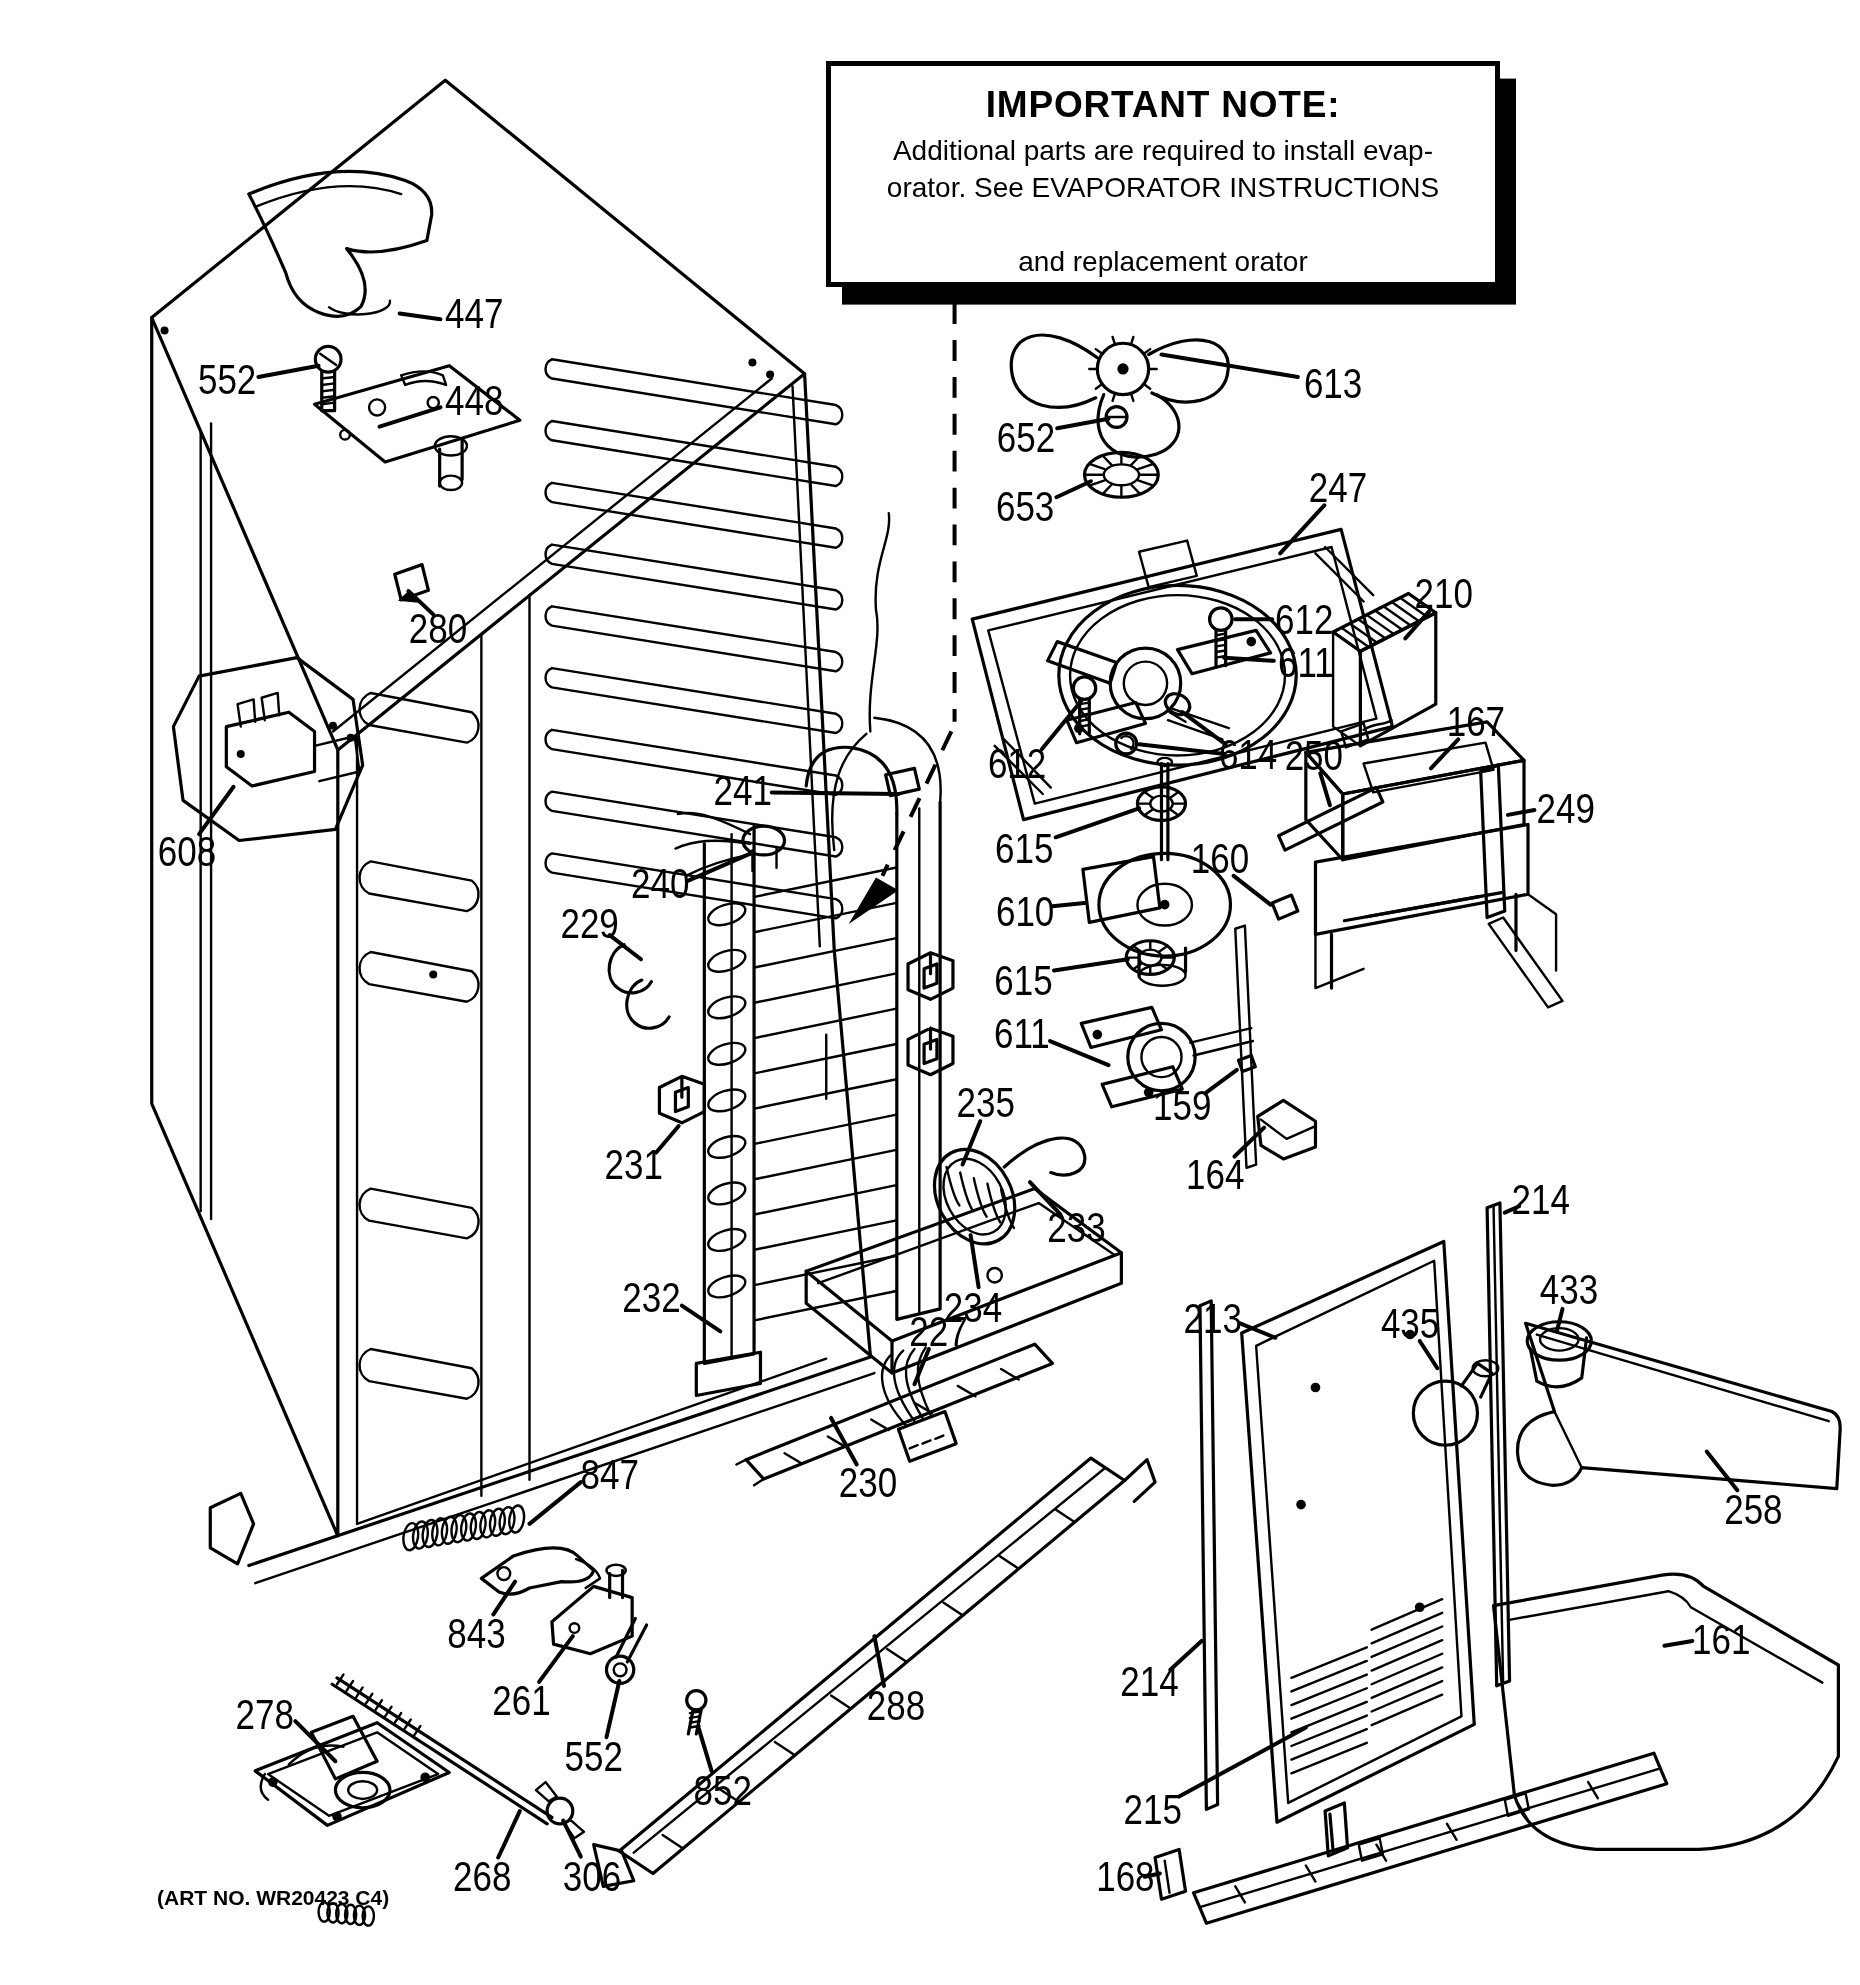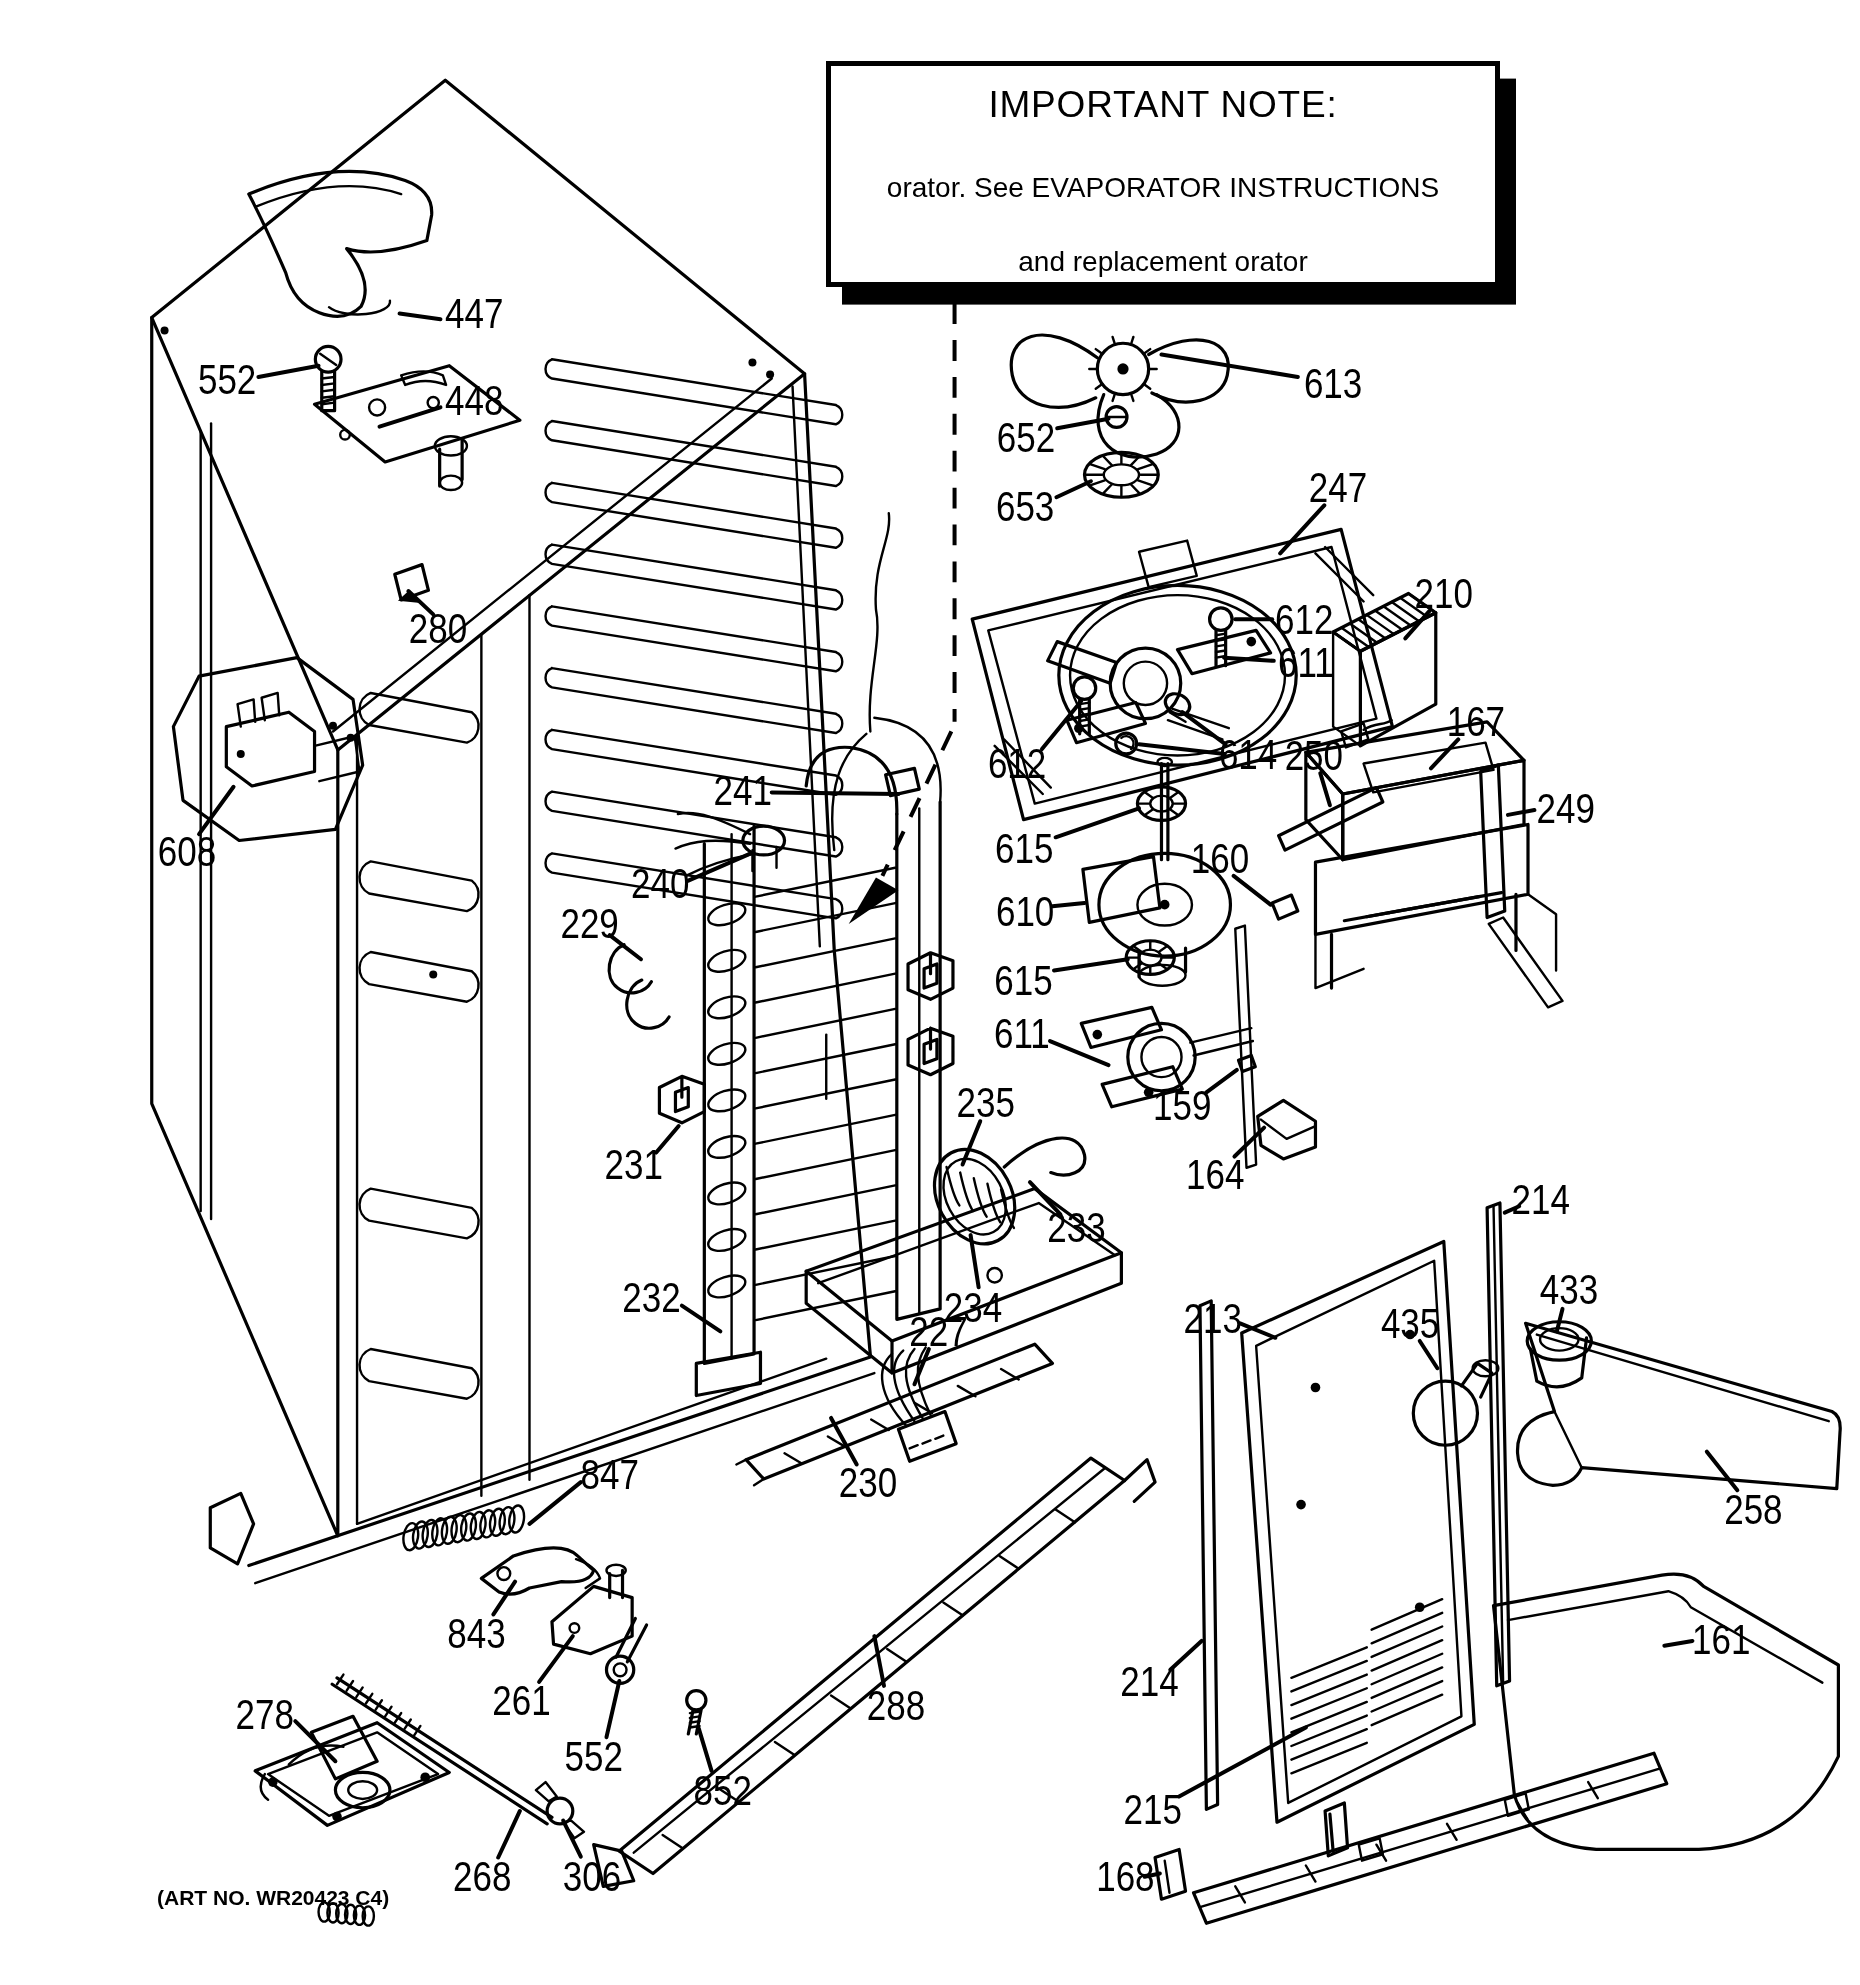--- a/index.html
+++ b/index.html
@@ -9,21 +9,21 @@
   .ln{fill:none;stroke:#000;stroke-width:4;stroke-linecap:round;stroke-linejoin:round;}
   .thin{stroke-width:3;}
   .fillb{fill:#000;stroke:none;}
   .lbl text{font-family:"Liberation Sans",sans-serif;font-size:52px;fill:#000;}
   .leader{fill:none;stroke:#000;stroke-width:5;stroke-linecap:round;}
   .dash{fill:none;stroke:#000;stroke-width:5;stroke-dasharray:26 20;}
   #note-box{position:absolute;left:826px;top:61px;width:674px;height:226px;
     background:#fff;border:5.6px solid #000;box-shadow:16px 17.6px 0 #000;
     display:flex;flex-direction:column;align-items:center;justify-content:flex-start;
     padding-top:17.6px;box-sizing:border-box;z-index:5;}
-  #note-box .t{font-size:37px;font-weight:normal;letter-spacing:0.8px;}
+  #note-box .t{font-size:37px;font-weight:bold;letter-spacing:0.8px;}
   #note-box .b{font-size:28px;line-height:37px;text-align:center;margin-top:6.4px;}
   #art-no{position:absolute;left:157px;top:1886px;font-size:21px;font-weight:bold;z-index:5;}
 </style>
 </head>
 <body>
 
 <div class="stage">
 
 <svg width="1861" height="1985" viewBox="0 0 2320 2475">
 
@@ -884,21 +884,21 @@
             <text text-anchor="middle" dominant-baseline="central">168</text>
           </g>
           <polyline points="1427,2340 1446,2336" class="leader"></polyline>
         </g>
       </g>
 </svg>
 
 <div id="note-box">
   <div class="t">IMPORTANT NOTE:</div>
   <div class="b">
-    <br>
+    <span>Additional parts are required to install evap-</span><br>
     <span>orator.  See EVAPORATOR INSTRUCTIONS</span><br>
     <br>
     <span>and replacement orator</span>
   </div>
 </div>
 
 <div id="art-no">(ART NO. WR20423 C4)</div>
 </div>
 
 

